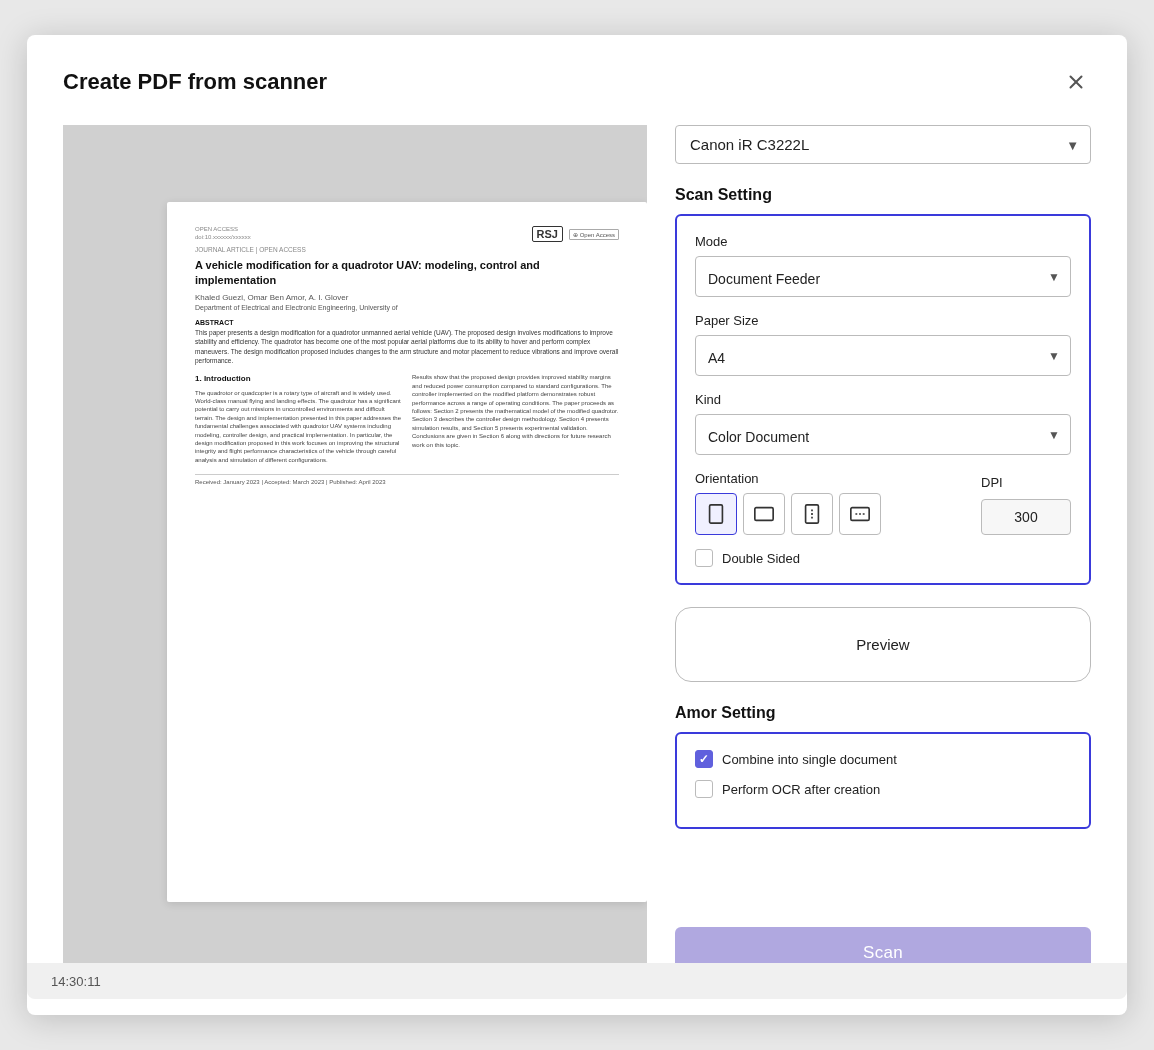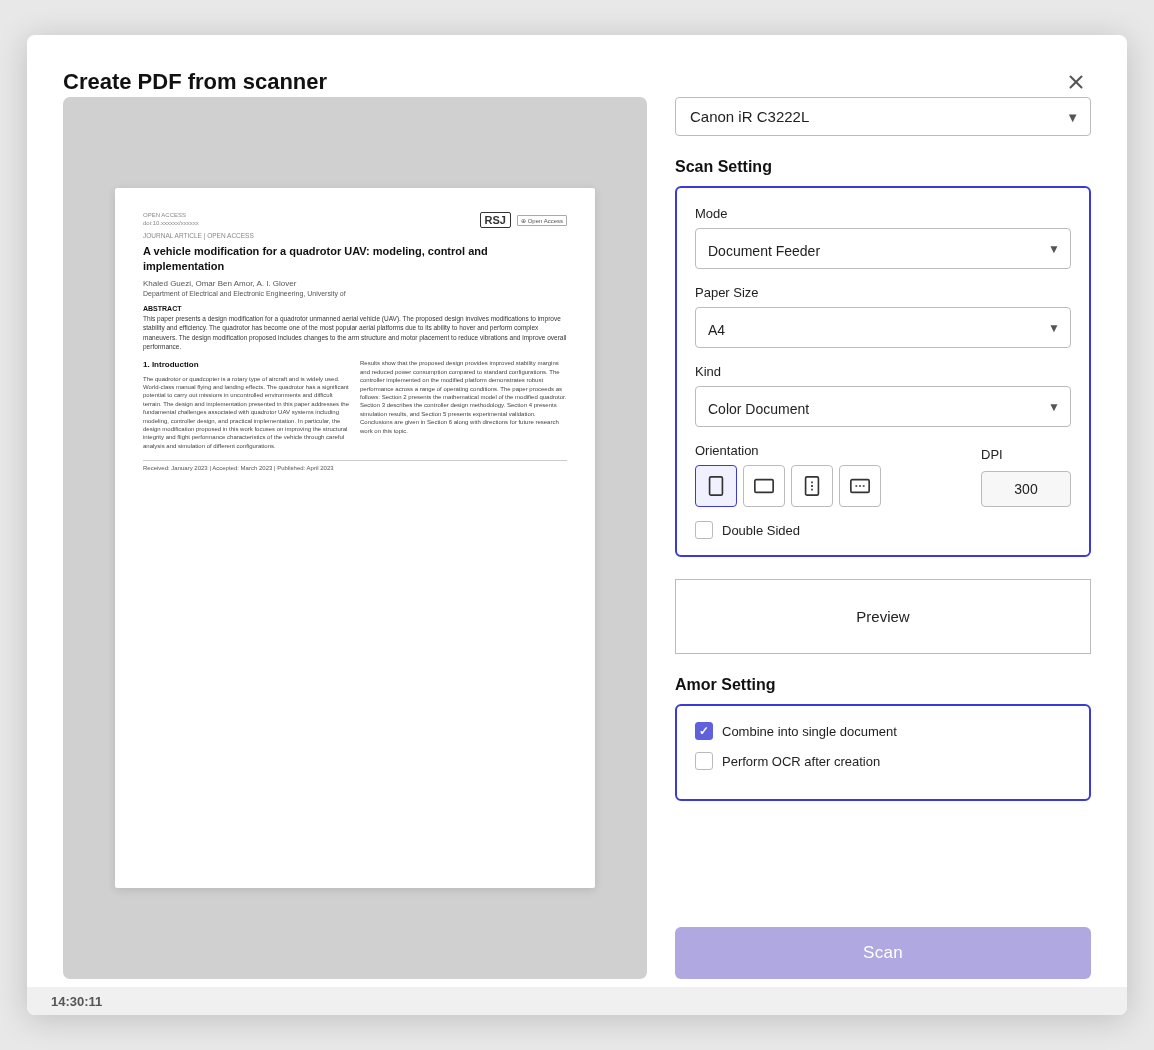--- a/index.html
+++ b/index.html
@@ -22,20 +22,21 @@
       min-height: 980px;
       padding: 32px 36px 36px 36px;
       position: relative;
       display: flex;
       flex-direction: column;
     }
     .dialog-header {
       display: flex;
       align-items: center;
       justify-content: space-between;
+      margin-bottom: 28px;
       text-align: right;
     }
     .dialog-title {
       font-size: 22px;
       font-weight: 600;
       color: #111;
     }
     .close-btn {
       background: none;
       border: none;
@@ -52,24 +53,24 @@
     }
     .dialog-body {
       display: flex;
       flex: 1;
       gap: 28px;
     }
     
     .preview-area {
       flex: 1;
       background: #d0d0d0;
-      border-radius: 7px;
-      display: flex;
-      align-items: center;
-      justify-content: center;
+      border-radius: 0;
+      display: flex;
+      align-items: center;
+      justify-content: flex-end;
       min-height: 820px;
       overflow: hidden;
       position: relative;
     }
     .doc-preview {
       background: #fff;
       width: 480px;
       min-height: 700px;
       box-shadow: 0 2px 8px rgba(0,0,0,0.12);
       padding: 24px 28px;
@@ -301,21 +302,21 @@
       font-weight: 700;
     }
     .checkbox-label {
       font-size: 13px;
       color: #222;
     }
     
     .preview-btn {
       width: 100%;
       border: 1.5px solid #bbb;
-      border-radius: 0;
+      border-radius: 16px;
       background: #fff;
       padding: 28px;
       font-size: 15px;
       color: #222;
       cursor: pointer;
       margin-bottom: 22px;
       transition: background 0.1s;
     }
     
     .file-setting-box {
@@ -346,30 +347,29 @@
       cursor: pointer;
       font-weight: 500;
       margin-top: auto;
       letter-spacing: 0.3px;
     }
     
     .settings-spacer { flex: 1; }
     
     .bottom-bar {
       position: absolute;
-      bottom: 0;
+      bottom: 16px;
       left: 0;
       right: 0;
       background: #f0f0f0;
-      height: 28px;
+      height: 36px;
       display: flex;
       align-items: center;
       padding: 0 24px;
       border-radius: 0 0 8px 8px;
-      font-weight: bold;
     }
     .bottom-time {
       font-size: 13px;
       color: #555;
     }
   </style>
 </head>
 <body>
 
 <div class="dialog">

